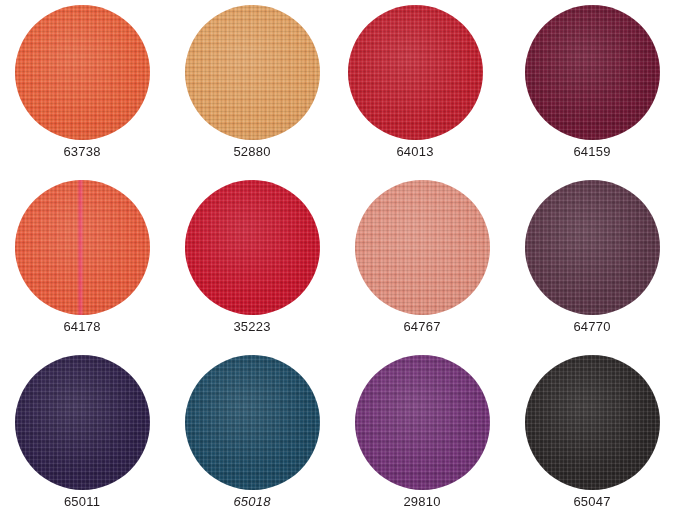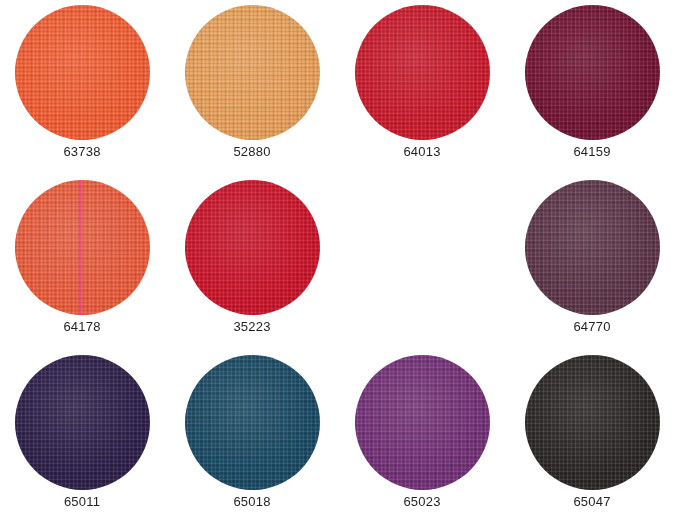--- a/index.html
+++ b/index.html
@@ -153,21 +153,21 @@
       <div class="swatch-label">63738</div>
     </div>
     <div class="swatch-cell" style="left: 167px; top: 0px;">
       <div class="swatch-disc-wrap">
         <div class="swatch-disc" style="background-color: rgb(224, 160, 97);">
           <div class="swatch-sheen"></div>
         </div>
       </div>
       <div class="swatch-label">52880</div>
     </div>
-    <div class="swatch-cell" style="left: 337px; top: 0px; text-decoration: underline;">
+    <div class="swatch-cell" style="left: 330px; top: 0px; text-decoration: underline;">
       <div class="swatch-disc-wrap">
         <div class="swatch-disc" style="background-color: rgb(192, 31, 46);">
           <div class="swatch-sheen"></div>
         </div>
       </div>
       <div class="swatch-label">64013</div>
     </div>
     <div class="swatch-cell" style="left: 507px; top: 0px;">
       <div class="swatch-disc-wrap">
         <div class="swatch-disc" style="background-color: rgb(109, 23, 51);">
@@ -186,51 +186,59 @@
       <div class="swatch-label">64178</div>
     </div>
     <div class="swatch-cell" style="left: 167px; top: 175px;">
       <div class="swatch-disc-wrap">
         <div class="swatch-disc" style="background-color: rgb(200, 21, 44);">
           <div class="swatch-sheen"></div>
         </div>
       </div>
       <div class="swatch-label">35223</div>
     </div>
+    <div class="swatch-cell" style="left: 337px; top: 175px;">
+      <div class="swatch-disc-wrap">
+        <div class="swatch-disc" style="background-color: rgb(224, 144, 127);">
+          <div class="swatch-sheen"></div>
+        </div>
+      </div>
+      <div class="swatch-label">64767</div>
+    </div>
     <div class="swatch-cell" style="left: 507px; top: 175px;">
       <div class="swatch-disc-wrap">
         <div class="swatch-disc" style="background-color: rgb(91, 54, 72);">
           <div class="swatch-sheen"></div>
         </div>
       </div>
       <div class="swatch-label">64770</div>
     </div>
     <div class="swatch-cell" style="left: -3px; top: 350px;">
       <div class="swatch-disc-wrap">
         <div class="swatch-disc" style="background-color: rgb(46, 32, 73);">
           <div class="swatch-sheen"></div>
         </div>
       </div>
       <div class="swatch-label">65011</div>
     </div>
-    <div class="swatch-cell" style="left: 167px; top: 350px;">
+    <div class="swatch-cell" style="left: 167px; top: 350px; font-style: italic;">
       <div class="swatch-disc-wrap">
         <div class="swatch-disc" style="background-color: rgb(28, 74, 99);">
           <div class="swatch-sheen"></div>
         </div>
       </div>
       <div class="swatch-label">65018</div>
     </div>
     <div class="swatch-cell" style="left: 337px; top: 350px;">
       <div class="swatch-disc-wrap">
         <div class="swatch-disc" style="background-color: rgb(113, 50, 117);">
           <div class="swatch-sheen"></div>
         </div>
       </div>
-      <div class="swatch-label">65023</div>
+      <div class="swatch-label">29810</div>
     </div>
     <div class="swatch-cell" style="left: 507px; top: 350px;">
       <div class="swatch-disc-wrap">
         <div class="swatch-disc" style="background-color: rgb(43, 39, 39);">
           <div class="swatch-sheen"></div>
         </div>
       </div>
       <div class="swatch-label">65047</div>
     </div>
   </div>

